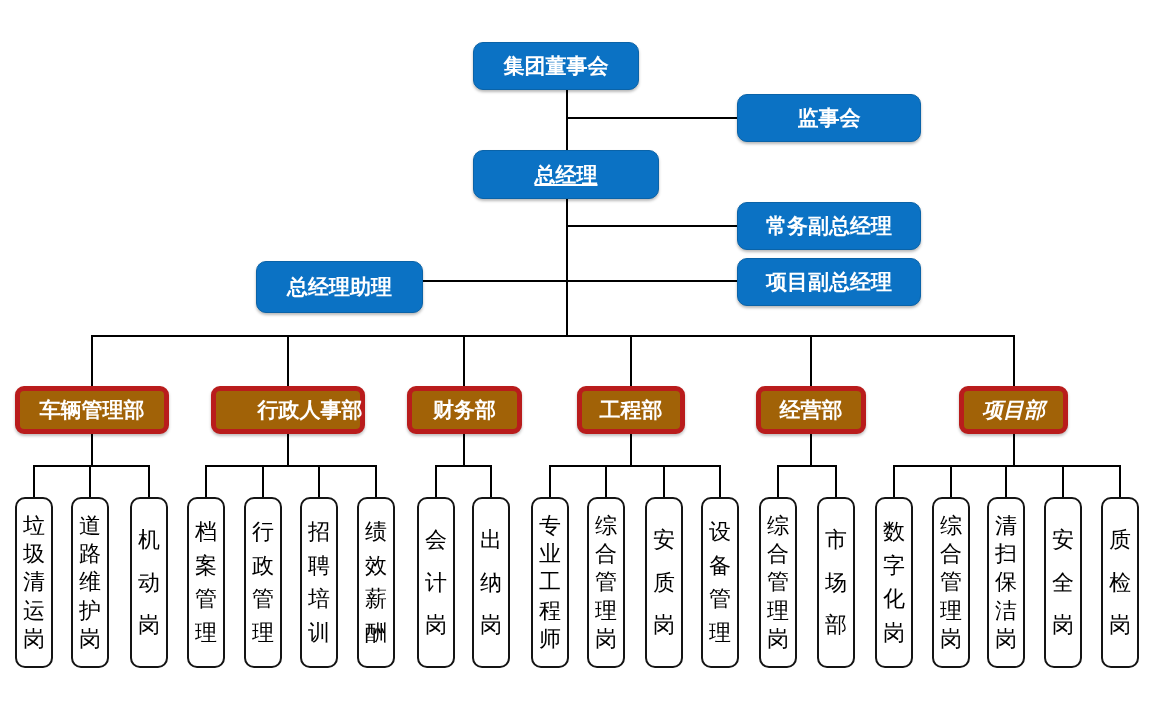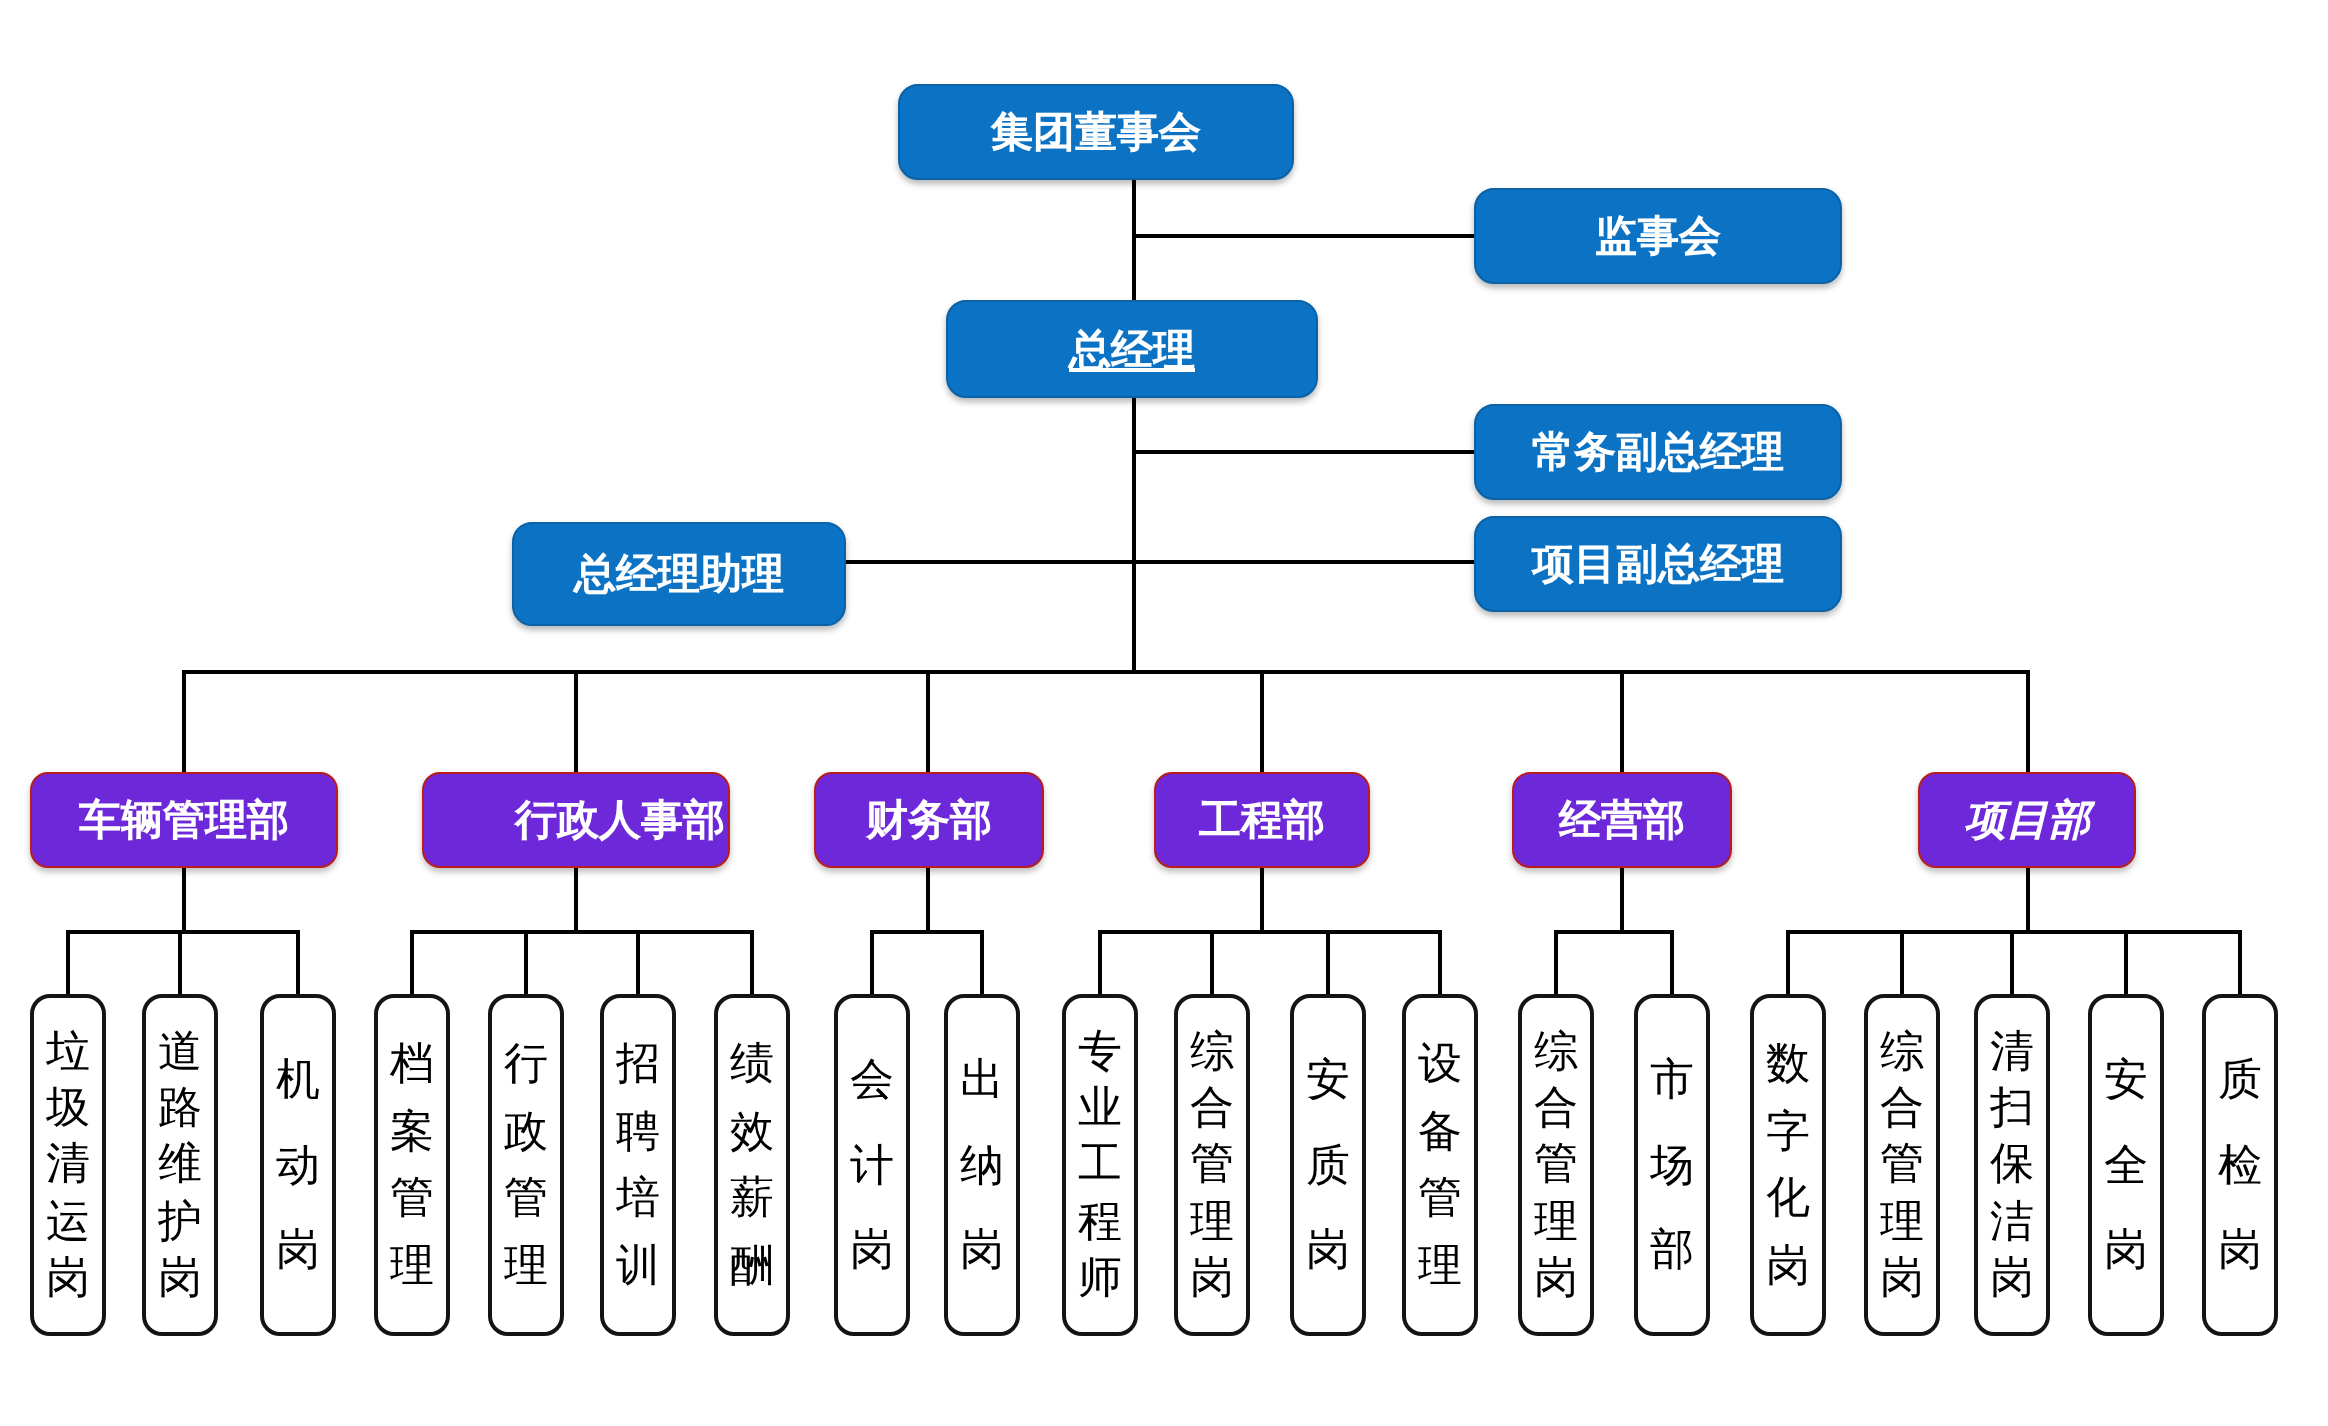--- a/index.html
+++ b/index.html
@@ -24,23 +24,23 @@
   .exec {
     background: #0b72c4;
     color: #ffffff;
     border: 1px solid #0a63a8;
     border-radius: 10px;
     font-size: 21px;
     font-weight: 600;
     box-shadow: 0 2px 3px rgba(0,0,0,0.28);
   }
   .dept {
-    background: #6d28d9;
+    background: #a16207;
     color: #ffffff;
-    border: 1px solid #b91c1c;
+    border: 5px solid #b91c1c;
     border-radius: 9px;
     font-size: 21px;
     font-weight: 600;
     box-shadow: 0 2px 3px rgba(0,0,0,0.25);
   }
   .post {
     background: #ffffff;
     color: #000000;
     border: 2px solid #141414;
     border-radius: 10px;
@@ -111,21 +111,21 @@
     <line x1="720" y1="465" x2="720" y2="499"></line>
     <line x1="778" y1="465" x2="778" y2="499"></line>
     <line x1="836" y1="465" x2="836" y2="499"></line>
     <line x1="894" y1="465" x2="894" y2="499"></line>
     <line x1="951" y1="465" x2="951" y2="499"></line>
     <line x1="1006" y1="465" x2="1006" y2="499"></line>
     <line x1="1063" y1="465" x2="1063" y2="499"></line>
     <line x1="1120" y1="465" x2="1120" y2="499"></line>
   </svg>
 
-  <div class="node exec" style="left:449px; top:42px; width:198px; height:48px;font-family:Liberation Mono, monospace;">集团董事会</div>
+  <div class="node exec" style="left:473px; top:42px; width:166px; height:48px;font-family:Liberation Mono, monospace;">集团董事会</div>
   <div class="node exec" style="left:737px; top:94px; width:184px; height:48px;">监事会</div>
   <div class="node exec" style="left:473px; top:150px; width:186px; height:49px;text-decoration:underline;">总经理</div>
   <div class="node exec" style="left:737px; top:258px; width:184px; height:48px;">项目副总经理</div>
   <div class="node exec" style="left:737px; top:202px; width:184px; height:48px;">常务副总经理</div>
   <div class="node exec" style="left:218px; top:261px; width:167px; height:52px;margin-left:38px;">总经理助理</div>
 
   <div class="node dept" style="left:15px; top:386px; width:154px; height:48px;">车辆管理部</div>
   <div class="node dept" style="left:211px; top:386px; width:154px; height:48px;padding-left:44px;">行政人事部</div>
   <div class="node dept" style="left:407px; top:386px; width:115px; height:48px;">财务部</div>
   <div class="node dept" style="left:577px; top:386px; width:108px; height:48px;">工程部</div>

